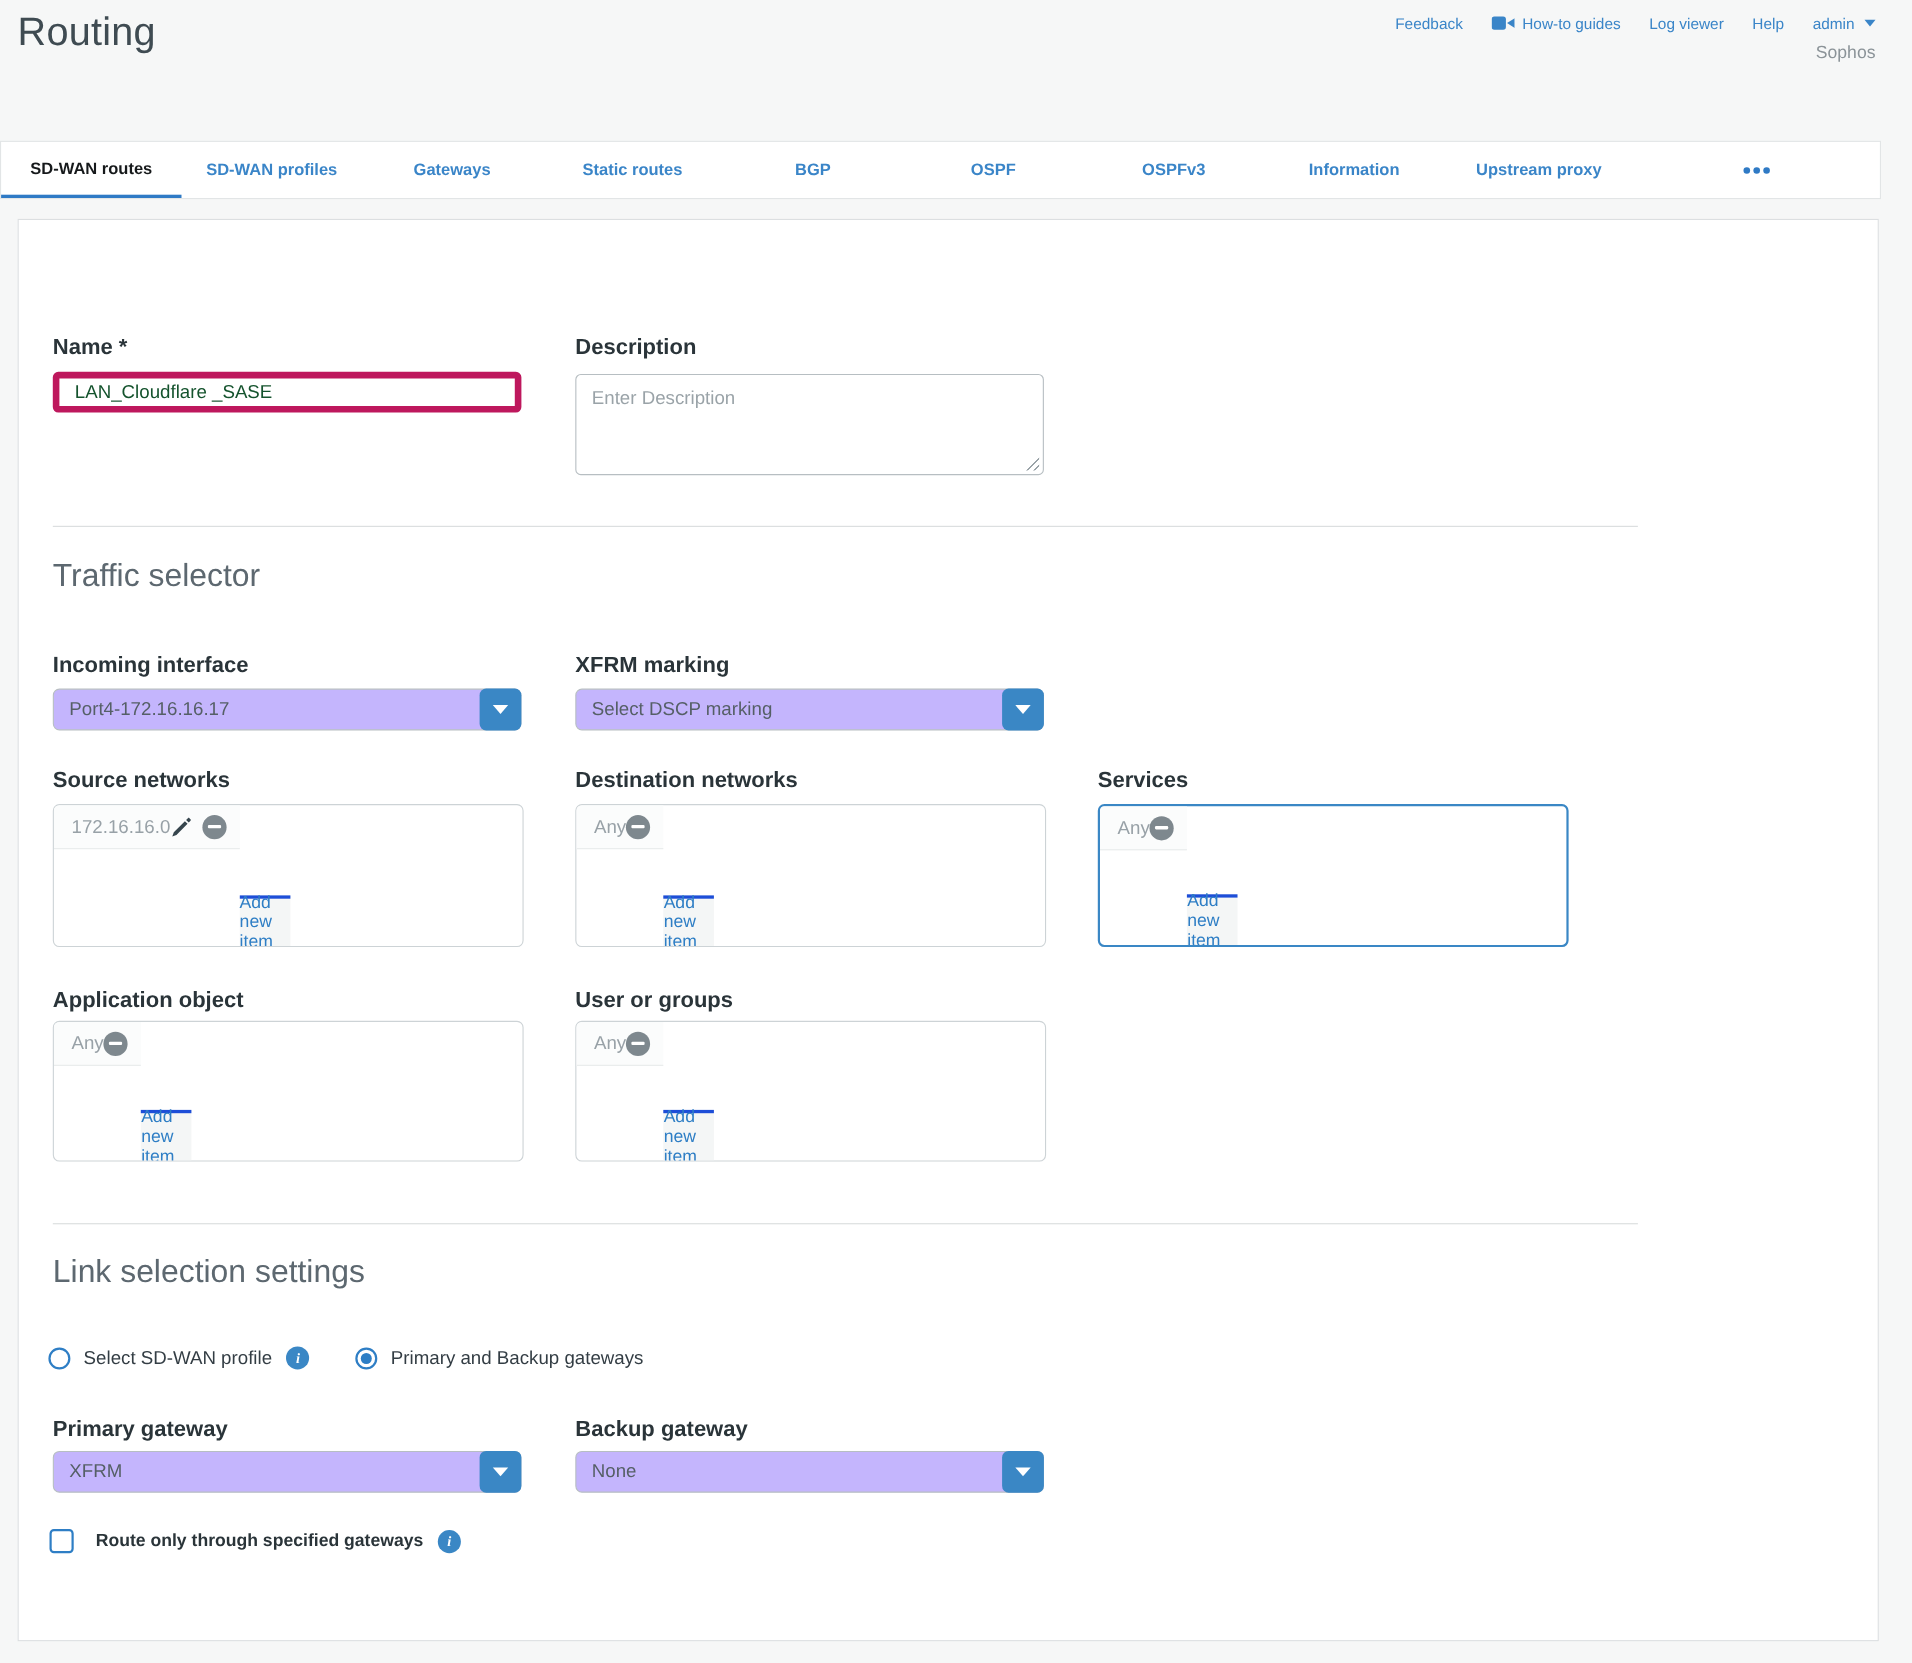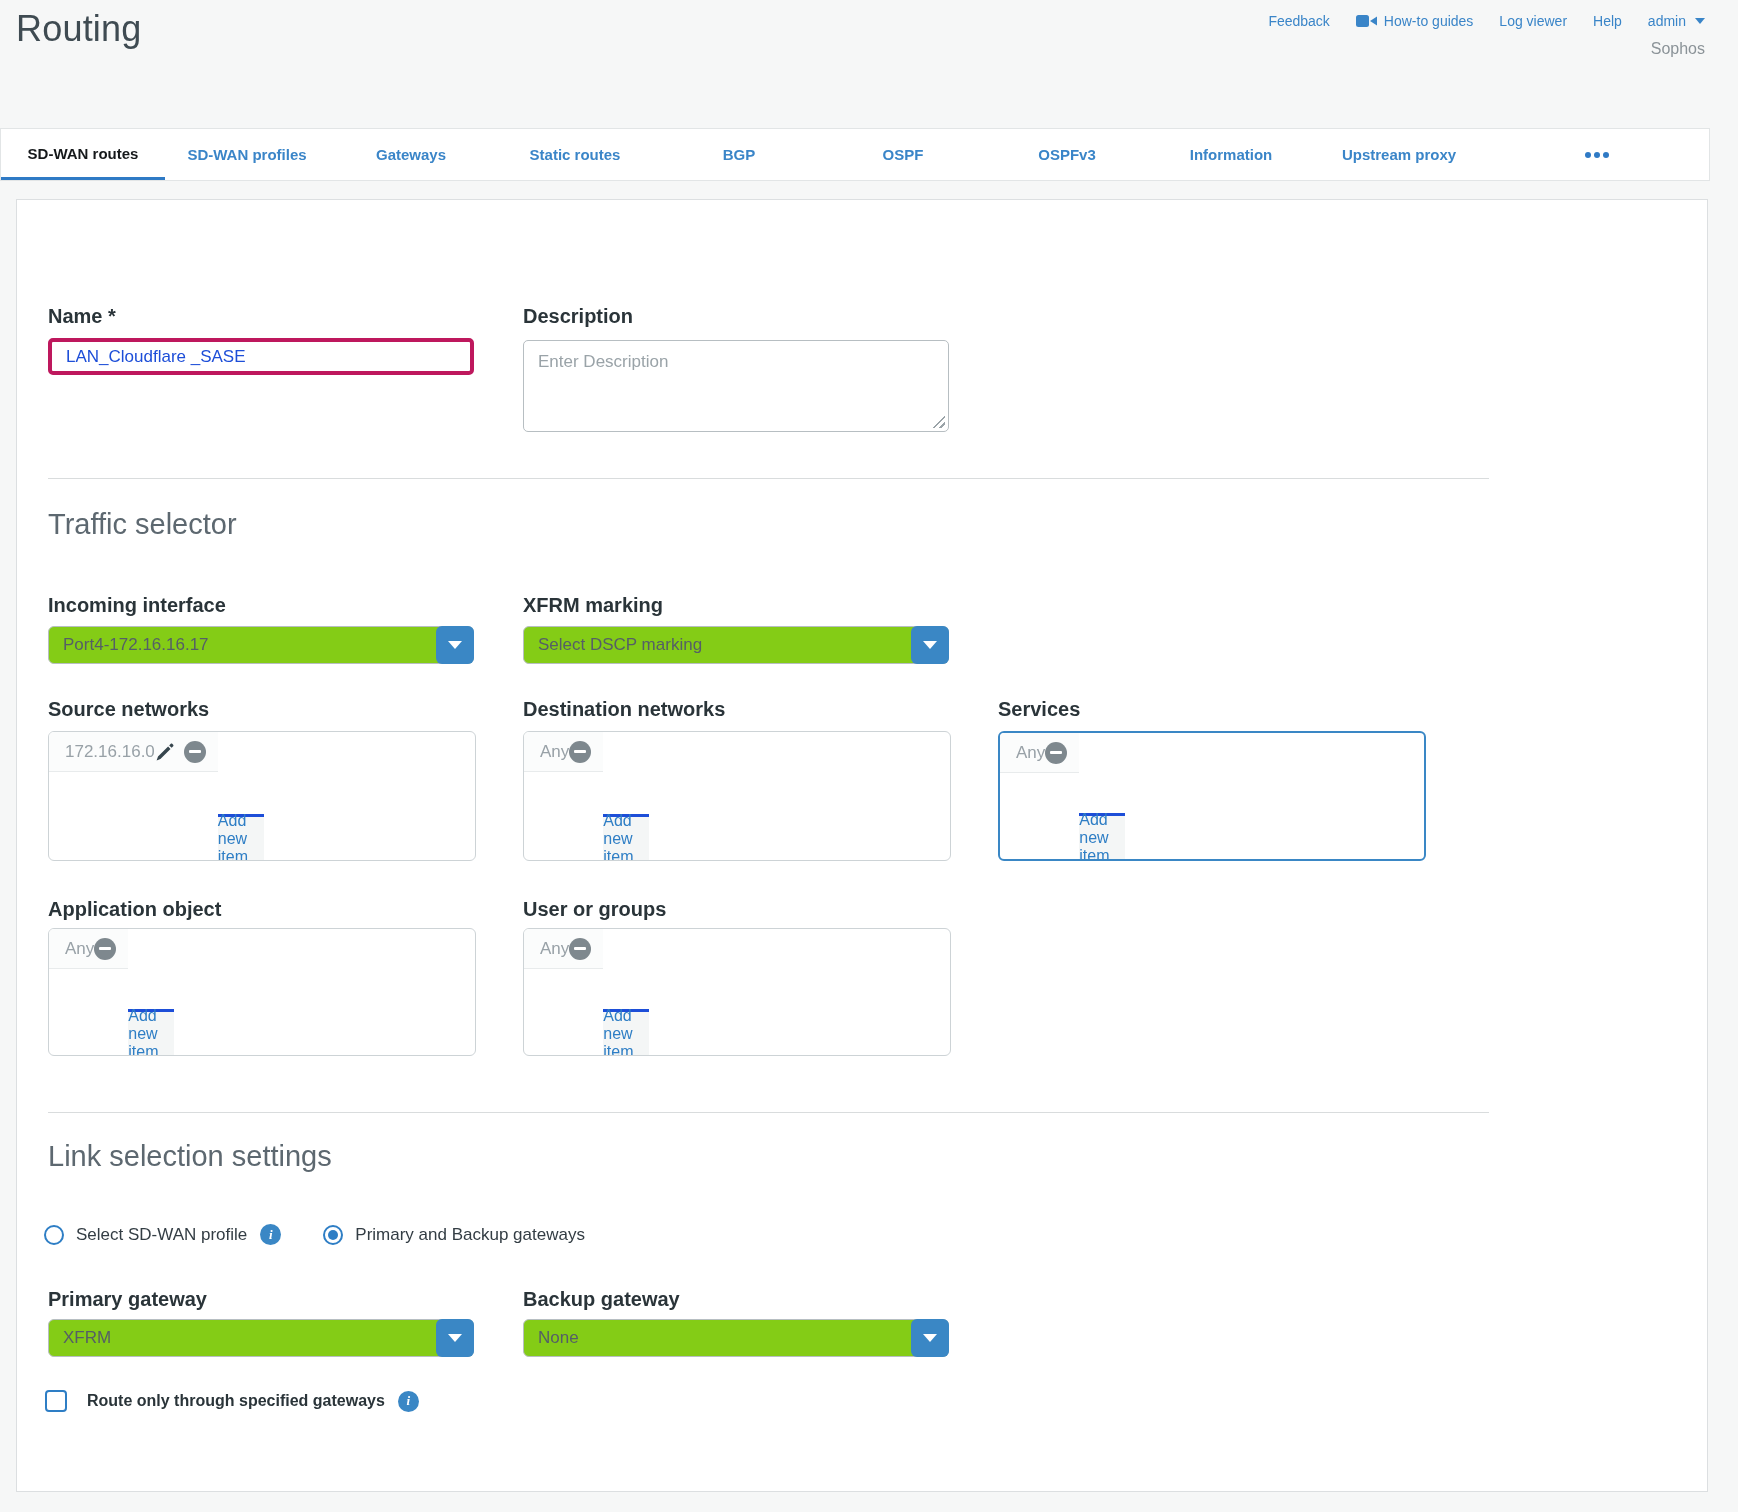--- a/index.html
+++ b/index.html
@@ -31,35 +31,35 @@
   
   .panel { position:absolute; left:16px; top:199px; width:1692px; height:1293px;
     background:#fff; border:1px solid #dcdfe1; }
   .panel > * { position:absolute; }
 
   .f-label { font-size:20px; font-weight:700; color:#2a3439; }
   .divider { height:1px; background:#d9dcdd; width:1441px; left:31px; }
   .section-heading { font-size:29px; font-weight:400; color:#5d6870; }
 
   .text-input { left:31px; top:138px; width:426px; height:37px;
-    border:4px solid #be185d; border-radius:5px; padding:0 14px;
-    font-size:17px; color:#1d4ed8; font-family:"Liberation Sans",sans-serif;
+    border:6px solid #be185d; border-radius:5px; padding:0 14px;
+    font-size:17px; color:#14532d; font-family:"Liberation Sans",sans-serif;
     background:#fff; outline:none; }
   .desc-wrap { left:506px; top:140px; width:426px; height:92px; }
   .desc-area { width:100%; height:100%; border:1px solid #b7bec2; border-radius:5px;
     padding:11px 14px; font-size:17px; color:#49535a; resize:none;
     font-family:"Liberation Sans",sans-serif; outline:none; }
   .desc-area::placeholder { color:#9aa3a8; }
   .resize-handle { position:absolute; right:4px; bottom:4px; width:15px; height:15px;
     background:repeating-linear-gradient(135deg, transparent 0 3px, #9aa3a8 3px 4.6px);
     clip-path:polygon(100% 0, 100% 100%, 0 100%); cursor:nwse-resize; }
 
   
   .dropdown { width:426px; height:38px; border:1px solid #b7bec2; border-radius:6px;
-    background:#84cc16; display:flex; align-items:center; cursor:pointer; }
+    background:#c4b5fd; display:flex; align-items:center; cursor:pointer; }
   .dropdown .dd-value { flex:1; padding-left:14px; font-size:17px; color:#555f66;
     white-space:nowrap; overflow:hidden; }
   .dd-btn { width:38px; align-self:stretch; margin:-1px -1px -1px 0; background:#3a87c5;
     border-radius:6px; display:flex; align-items:center; justify-content:center; }
   .dd-caret { width:0; height:0; border-left:7px solid transparent;
     border-right:7px solid transparent; border-top:8px solid #fff; }
 
   
   .box { width:428px; height:130px; border:1px solid #cdd3d6; border-radius:6px;
     background:#fff; display:flex; flex-direction:row; overflow:hidden; }

